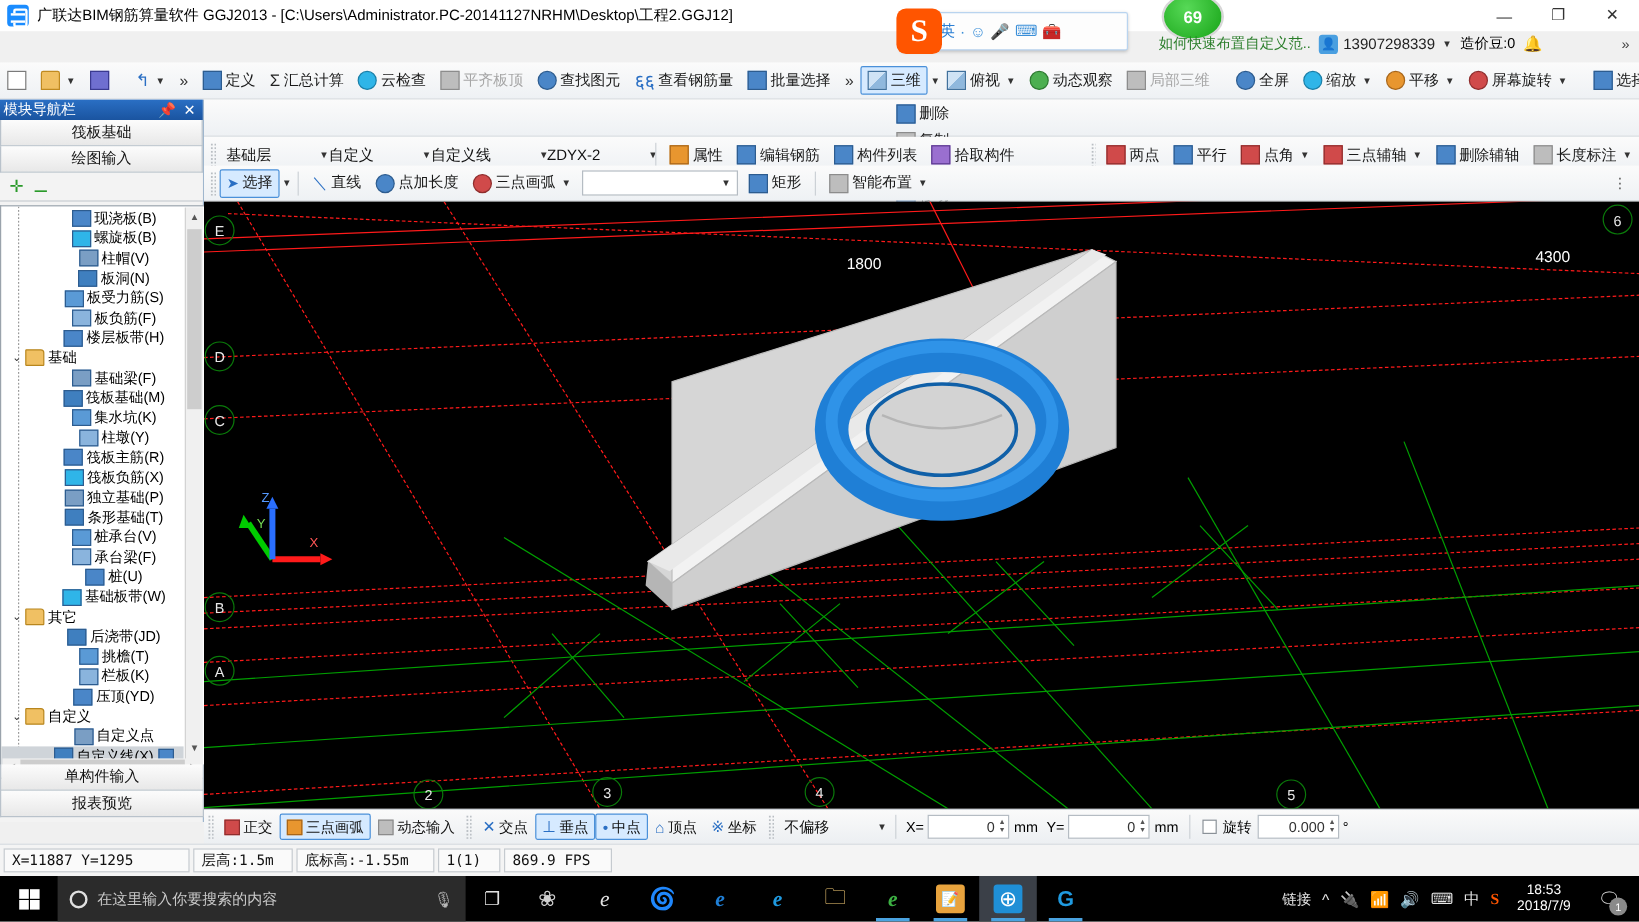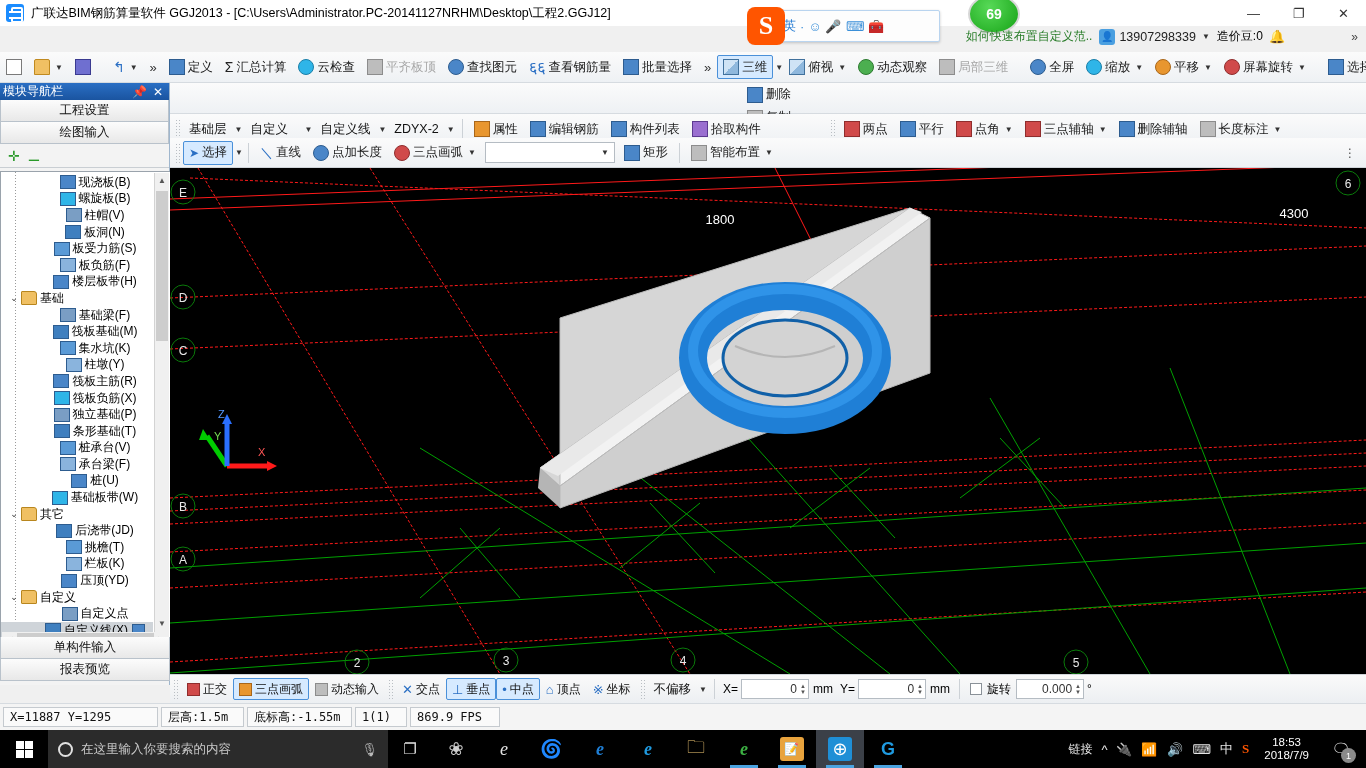--- a/index.html
+++ b/index.html
@@ -111,21 +111,21 @@
   .ic-green { background:#4caf50; border:1px solid #2d7a30; }
   .ic-cyan { background:#2fb5e8; border:1px solid #1a7fa8; border-radius:50%; }
   .ic-cube { background:linear-gradient(135deg,#cfe3f5 50%, #8fb8dd 50%); border:1px solid #41719c;}
   .ic-red { background:#d04a4a; border:1px solid #8f2d2d; }
   .ic-orange { background:#e8962f; border:1px solid #a8661a; }
   .ic-gray { background:#bdbdbd; border:1px solid #8c8c8c; }
   .ic-purple{ background:#9a6fd0; border:1px solid #5c3a90; }
 
   .combo {
     display:inline-flex; align-items:center; height:22px; padding:0 2px 0 6px;
-    font-size:12.5px; color:#111; background:transparent; min-width:54px;
+    font-size:12.5px; color:#111; background:transparent; min-width:54px;gap:32px;
   }
   .combo .caret { margin-left:auto; padding-left:8px; }
   .combo-box {
     display:inline-flex; align-items:center; height:21px; width:130px;
     background:#fff; border:1px solid #b5bcc3; margin:0 3px;
   }
   .combo-box .caret { margin-left:auto; padding-right:5px; }
 
   
   .leftpanel {
@@ -564,21 +564,21 @@
       </span>
     <span style="margin-left:auto;padding-right:10px;color:#555;">⋮</span>
   </div>
 
   <div class="leftpanel">
     <div class="lp-header">
       <span class="t">模块导航栏</span>
       <span class="b">📌</span>
       <span class="b">✕</span>
     </div>
-    <div class="lp-btn">工程设置</div>
+    <div class="lp-btn">筏板基础</div>
     <div class="lp-btn">绘图输入</div>
     <div class="lp-toolrow">
       <span style="color:#2a9a2a;font-weight:bold;font-size:14px;">✛</span>
       <span style="color:#2a9a2a;font-weight:bold;font-size:14px;">⚊</span>
     </div>
 
     <div class="tree">
       <div class="dots"></div>
       <div class="tree-inner" id="tree-body">
           <div class="trow child">
@@ -913,21 +913,21 @@
           <span>▲</span>
           <span>▼</span>
         </span>
       </span>
     <span style="padding-left:3px;">°</span>
   </div>
 
   <div class="statusbar">
     <span class="sfield" style="width:155px">X=11887 Y=1295</span>
     <span class="sfield" style="width:83px">层高:1.5m</span>
-    <span class="sfield" style="width:105px">底标高:-1.55m</span>
+    <span class="sfield" style="width:115px">底标高:-1.55m</span>
     <span class="sfield" style="width:52px">1(1)</span>
     <span class="sfield" style="width:90px;margin-right:4px;">869.9 FPS</span>
   </div>
 
   <div class="taskbar">
     <div class="start">
         <div class="logo"></div>
       </div>
     <div class="searchbox">
       <span class="circ"></span>

